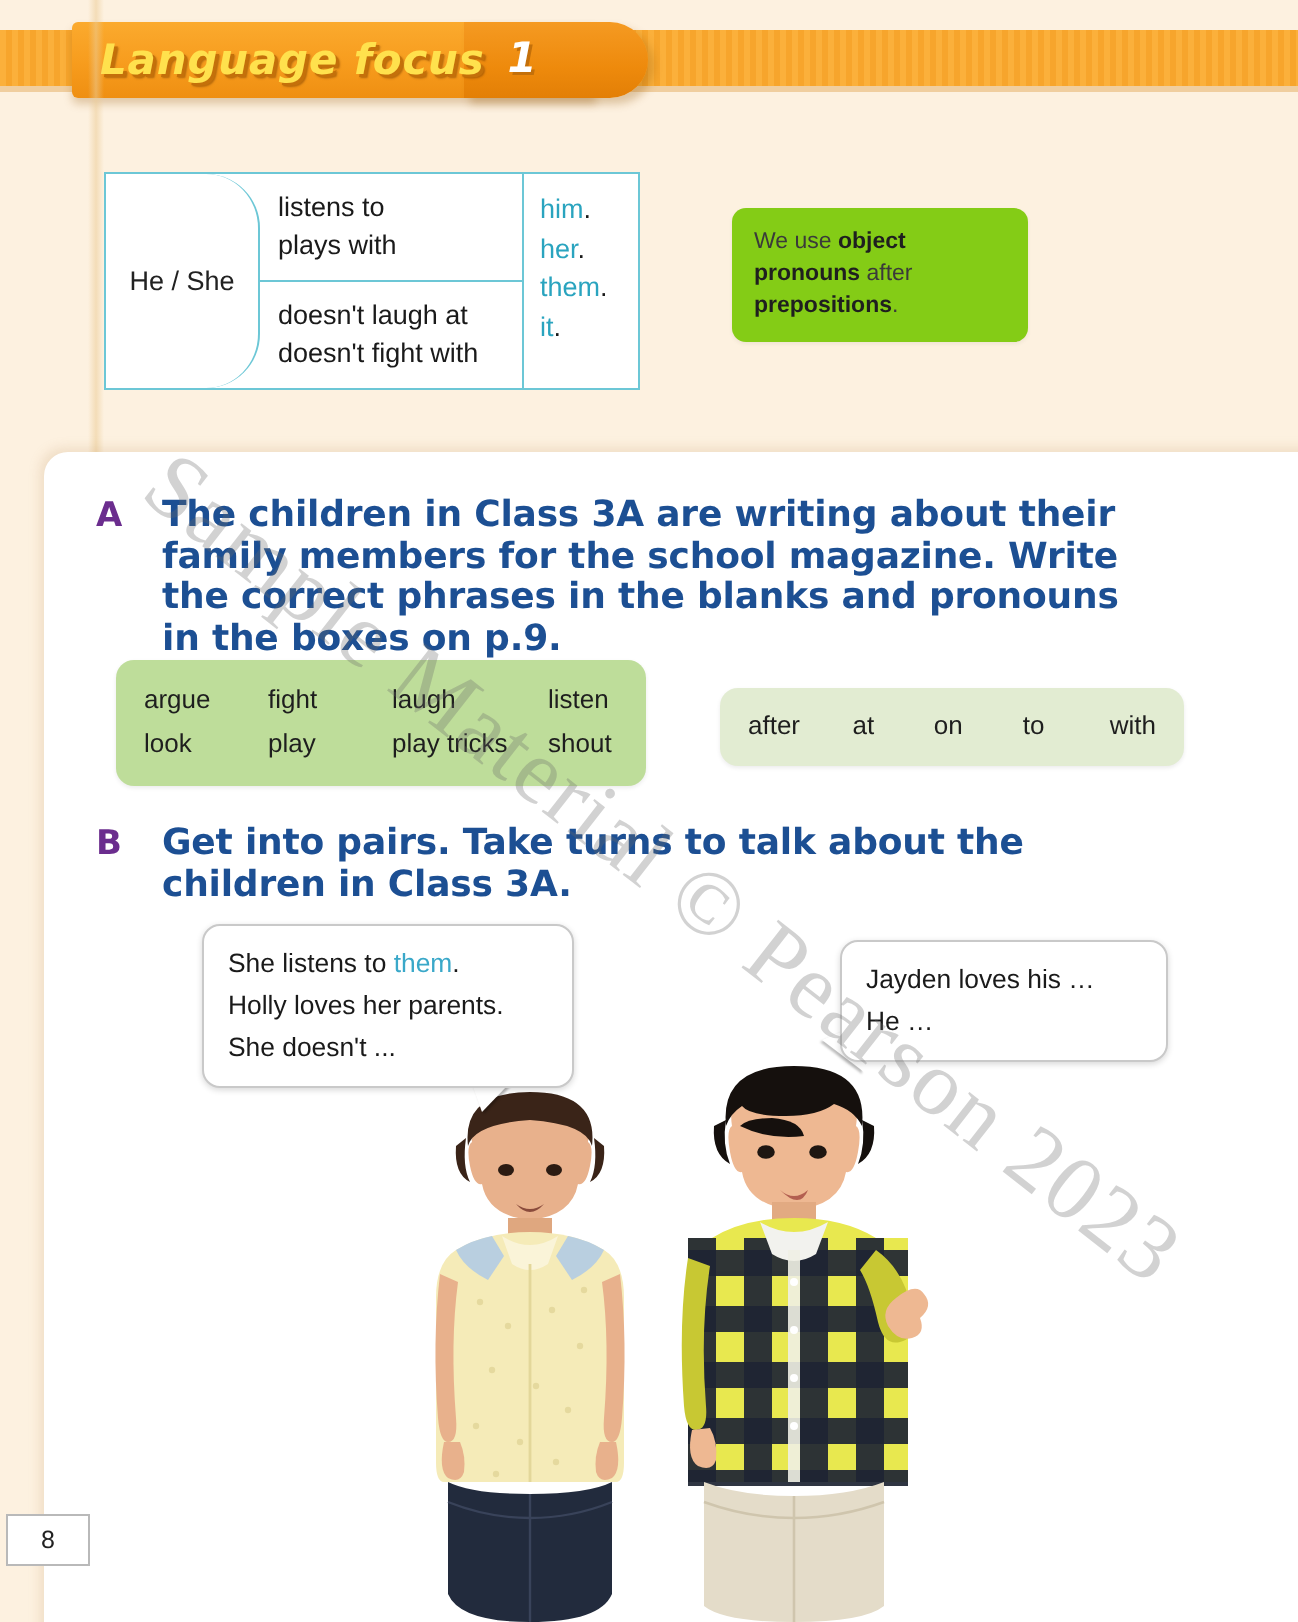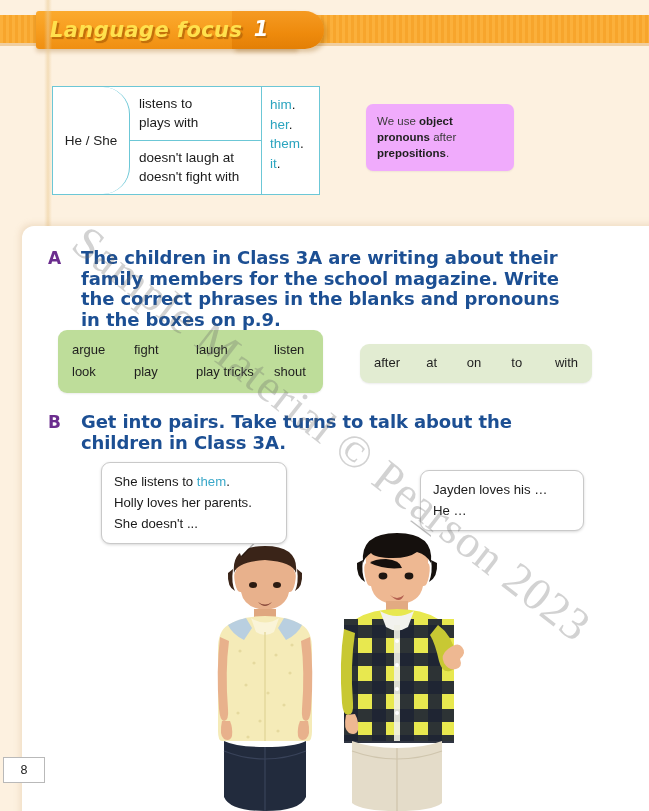--- a/index.html
+++ b/index.html
@@ -60,21 +60,21 @@
   }
   .gt-col2 { flex: 1; border-right: 1.3px solid #6cc7d6; }
   .gt-row { padding: 7px 9px 8px 9px; line-height: 19px; }
   .gt-row + .gt-row { border-top: 1.3px solid #6cc7d6; }
   .gt-col3 { width: 57px; padding: 8px 0 8px 8px; line-height: 19.5px; color:#2aa4bf; font-size:13.5px;}
   .gt-col3 .dot { color: #1a1a1a; }
 
   
   .notebox {
     position: absolute; left: 366px; top: 104px; width: 148px;
-    background: #f0abfc; border-radius: 7px;
+    background: #84cc16; border-radius: 7px;
     padding: 9px 11px 10px 11px;
     font-size: 11.5px; line-height: 16px; color: #3a3a3a;
     box-shadow: 0 1px 2px rgba(0,0,0,.06);
   }
   .notebox b { color: #1f1f1f; font-weight: bold; }
 
   
   .panel {
     position: absolute; left: 22px; top: 226px; width: 640px; height: 600px;
     background: #ffffff; border-radius: 12px 0 0 0;

